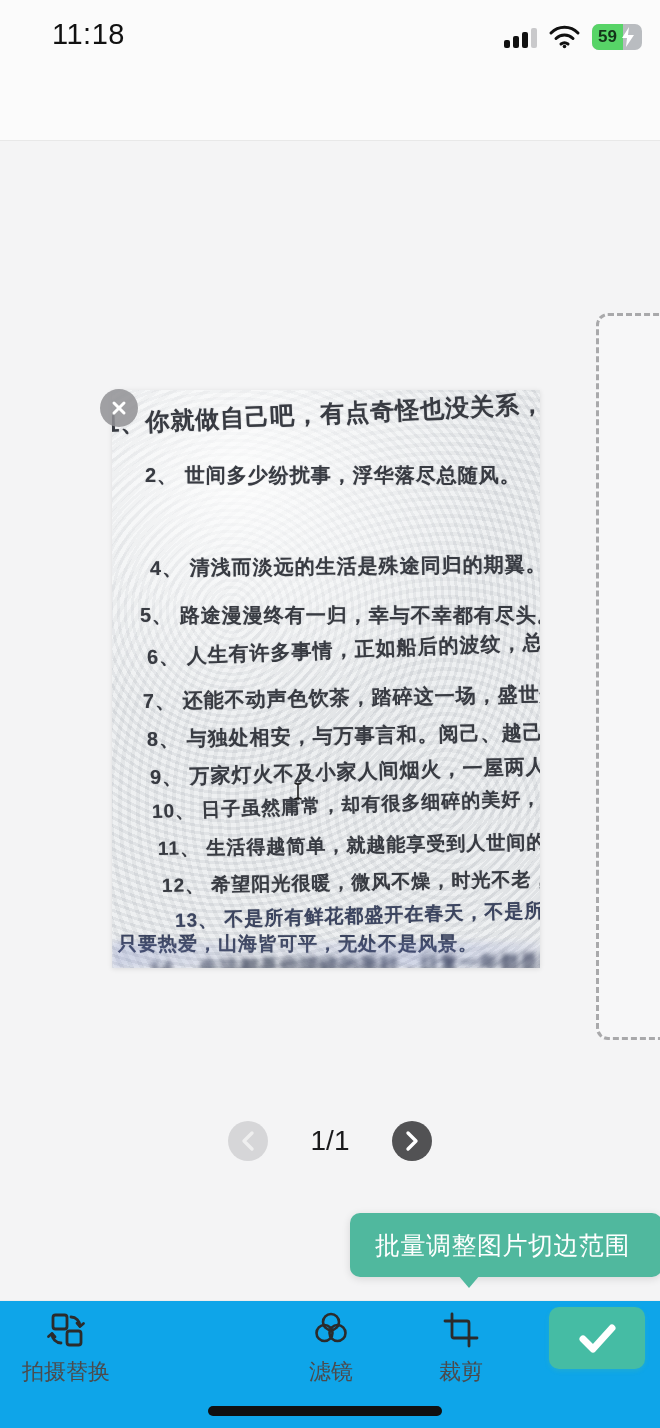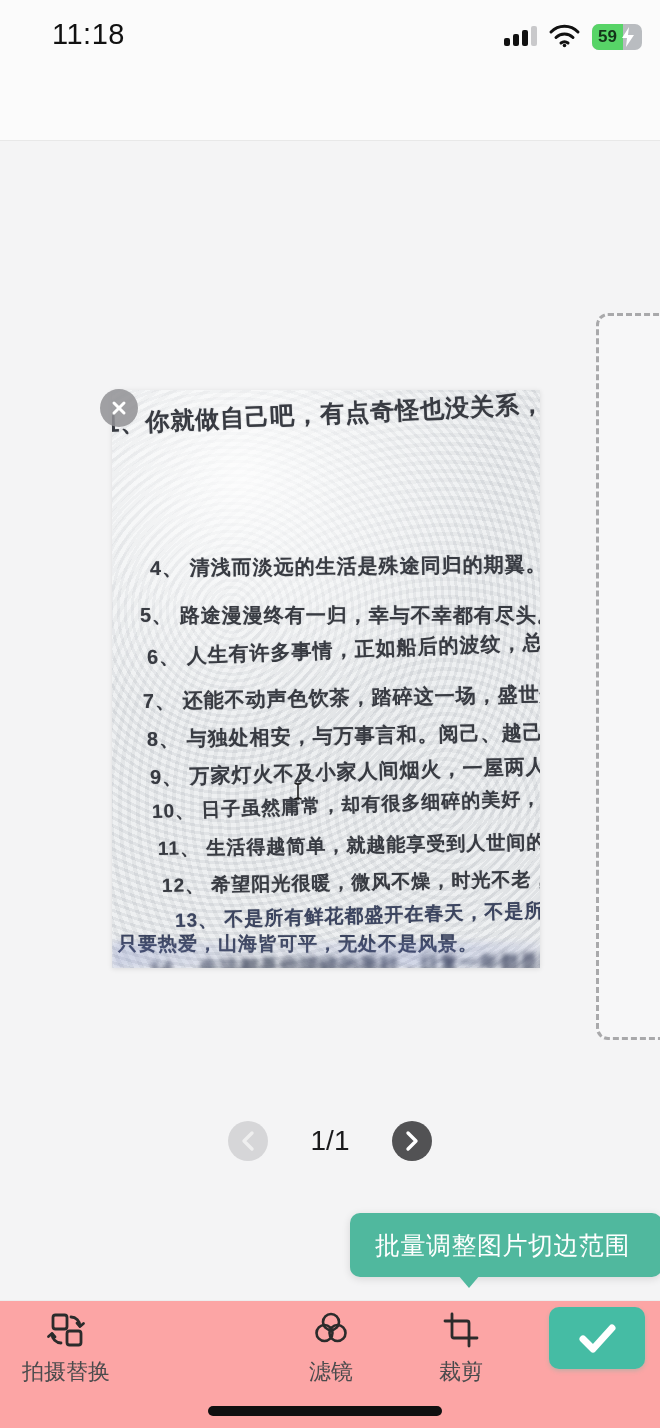--- a/index.html
+++ b/index.html
@@ -3,21 +3,21 @@
 <meta charset="utf-8">
 <style>
   * { margin:0; padding:0; box-sizing:border-box; }
   html,body { width:660px; }
   body { font-family:"Liberation Sans","DejaVu Sans",sans-serif; background:#fff; }
   .screen { position:relative; width:660px; height:1428px; background:#fbfbfb; overflow:hidden; }
 
   
   .status-bar { position:absolute; top:0; left:0; right:0; height:62px; }
   .sb-time { position:absolute; left:52px; top:18px; font-size:29px; font-weight:normal; color:#111; letter-spacing:.5px; }
-  .sb-icons { position:absolute; right:18px; top:24px; display:flex; align-items:flex-start; gap:11px; }
+  .sb-icons { position:absolute; right:18px; top:24px; display:flex; align-items:center; gap:11px; }
   .sig { display:flex; align-items:flex-end; gap:3px; height:22px; }
   .sig i { display:block; width:6px; border-radius:2px; background:#111; }
   .sig .b1{height:8px;} .sig .b2{height:12px;} .sig .b3{height:16px;} .sig .b4{height:20px; background:#c9c9cb;}
   .battery { position:relative; width:50px; height:26px; border-radius:7px; background:#b9bcc0; overflow:hidden; }
   .battery .fill { position:absolute; left:0; top:0; bottom:0; width:62%; background:#57d467; }
   .battery .pct { position:absolute; left:6px; top:3px; font-size:17px; font-weight:bold; color:#14331a; }
   .battery .bolt { position:absolute; left:28px; top:2px; }
 
   
   .header { position:absolute; top:62px; left:0; right:0; height:79px; background:#fbfbfb; }
@@ -76,21 +76,21 @@
   .toast { position:absolute; left:322px; top:1072px; width:312px; height:64px; background:#50b89e; border-radius:10px;
            display:flex; align-items:center; color:#fff; box-shadow:0 2px 8px rgba(0,0,0,.12);margin-left:28px; }
   .toast-msg { font-size:25px; padding-left:25px; letter-spacing:.5px; white-space:nowrap; }
   .toast-div { width:1px; height:34px; background:rgba(255,255,255,.55); margin:0 17px 0 15px; }
   .toast-tail { position:absolute; left:136px; top:1134px; width:0; height:0;
                 border-left:11px solid transparent; border-right:11px solid transparent; border-top:13px solid #50b89e;
                 margin-left:322px; left:136px; }
   .toast-close { display:flex; align-items:center; }
 
   
-  .toolbar { position:absolute; top:1300px; left:0; width:660px; height:128px; background:#fca5a5; border-top:1px solid #ededee; }
+  .toolbar { position:absolute; top:1300px; left:0; width:660px; height:128px; background:#0ea5e9; border-top:1px solid #ededee; }
   .tb-item { position:absolute; top:8px; width:120px; display:flex; flex-direction:column; align-items:center; gap:6px; }
   .tb-item .lbl { font-size:22px; color:#4b4b4d; white-space:nowrap; }
   .tb-0 { left:6px; } .tb-1 { left:137px; } .tb-2 { left:271px; } .tb-3 { left:401px; }
   .confirm-btn { position:absolute; left:549px; top:6px; width:96px; height:62px; border-radius:10px; background:#45bca4;
                  display:flex; align-items:center; justify-content:center; box-shadow:0 2px 4px rgba(69,188,164,.3); }
   .home-indicator { position:absolute; left:208px; top:105px; width:234px; height:10px; border-radius:6px; background:#101010; }
 
   svg { display:block; }
 </style>
 </head>
@@ -128,20 +128,21 @@
   </div>
 
   <div class="header-divider"></div>
 
   <div class="main">
 
     <div class="dashed-slot"></div>
 
     <div class="photo">
       <div class="dline dl-0">1、你就做自己吧，有点奇怪也没关系，和别人不一样</div>
+      <div class="dline dl-1">2、 世间多少纷扰事，浮华落尽总随风。</div>
       <div class="dline dl-3">4、 清浅而淡远的生活是殊途同归的期翼。</div>
       <div class="dline dl-4">5、 路途漫漫终有一归，幸与不幸都有尽头。</div>
       <div class="dline dl-5">6、 人生有许多事情，正如船后的波纹，总要过后才觉得</div>
       <div class="dline dl-6">7、 还能不动声色饮茶，踏碎这一场，盛世烟花。</div>
       <div class="dline dl-7">8、 与独处相安，与万事言和。阅己、越己、悦己。</div>
       <div class="dline dl-8">9、 万家灯火不及小家人间烟火，一屋两人，三餐四季，看</div>
       <div class="dline dl-9">10、 日子虽然庸常，却有很多细碎的美好，如太阳温暖的光</div>
       <div class="dline dl-10">11、 生活得越简单，就越能享受到人世间的至味清欢。</div>
       <div class="dline dl-11">12、 希望阳光很暖，微风不燥，时光不老，你我都好。</div>
       <div class="dline dl-12">13、 不是所有鲜花都盛开在春天，不是所有河流都流向大海，</div>

